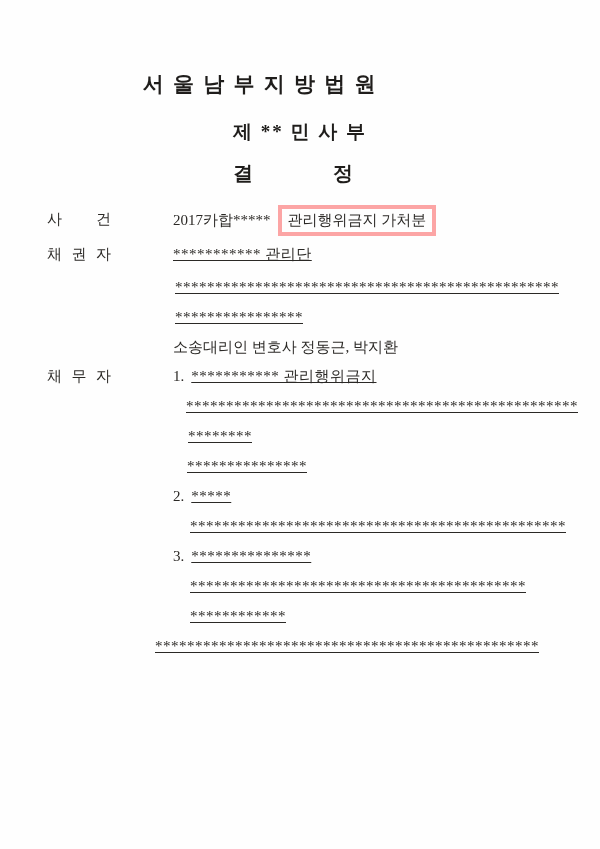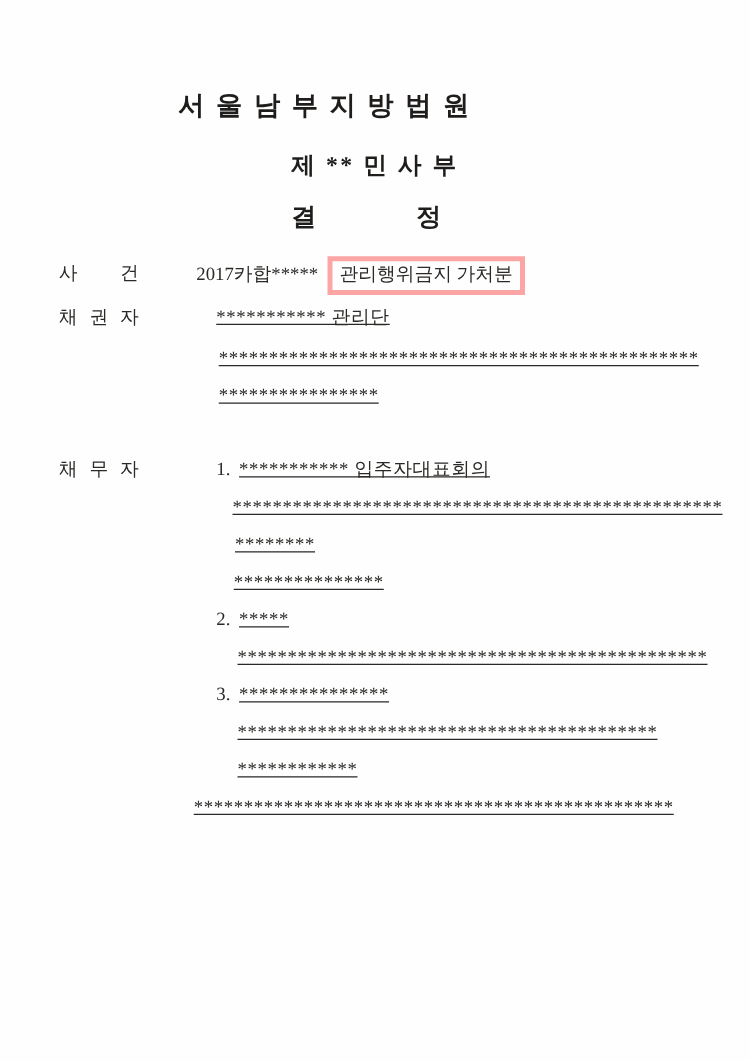--- a/index.html
+++ b/index.html
@@ -49,46 +49,47 @@
 
   <div class="abs subtitle" style="top:119px;left:0;width:600px;text-align:center;">제  **  민 사 부</div>
 
   <div class="abs decision-char" style="top:160px;left:233px;">결</div>
   <div class="abs decision-char" style="top:160px;left:333px;">정</div>
 
   <div class="abs label" style="top:209px;left:47px;">
     <span>사</span>
     <span>건</span>
   </div>
-  <div class="abs bodytext case-line" style="top:205px;left:157px;">
+  <div class="abs bodytext case-line" style="top:205px;left:173px;">
     <span class="case-no" style="padding-top:4px;">2017카합*****</span>
     <span class="red-box">관리행위금지 가처분</span>
   </div>
 
   <div class="abs label" style="top:244px;left:47px;">
     <span>채</span>
     <span>권</span>
     <span>자</span>
   </div>
   <div class="abs bodytext stars" style="top:244px;left:173px;">*********** 관리단</div>
 
   <div class="abs bodytext stars" style="top:277px;left:175px;">************************************************</div>
 
   <div class="abs bodytext stars" style="top:307px;left:175px;">****************</div>
 
+  <div class="abs bodytext" style="top:337px;left:173px;">소송대리인 변호사 정동근, 박지환</div>
 
   <div class="abs label" style="top:366px;left:47px;">
     <span>채</span>
     <span>무</span>
     <span>자</span>
   </div>
 
   <div class="abs bodytext num-line" style="top:366px;left:173px;">
     <span>1.</span>
-    <span class="stars">*********** 입주자대표회의</span>
+    <span class="stars">*********** 관리행위금지</span>
   </div>
   <div class="abs bodytext stars" style="top:396px;left:186px;">*************************************************</div>
   <div class="abs bodytext stars" style="top:426px;left:188px;">********</div>
   <div class="abs bodytext stars" style="top:456px;left:187px;">***************</div>
 
   <div class="abs bodytext num-line" style="top:486px;left:173px;">
     <span>2.</span>
     <span class="stars">*****</span>
   </div>
   <div class="abs bodytext stars" style="top:516px;left:190px;">***********************************************</div>

